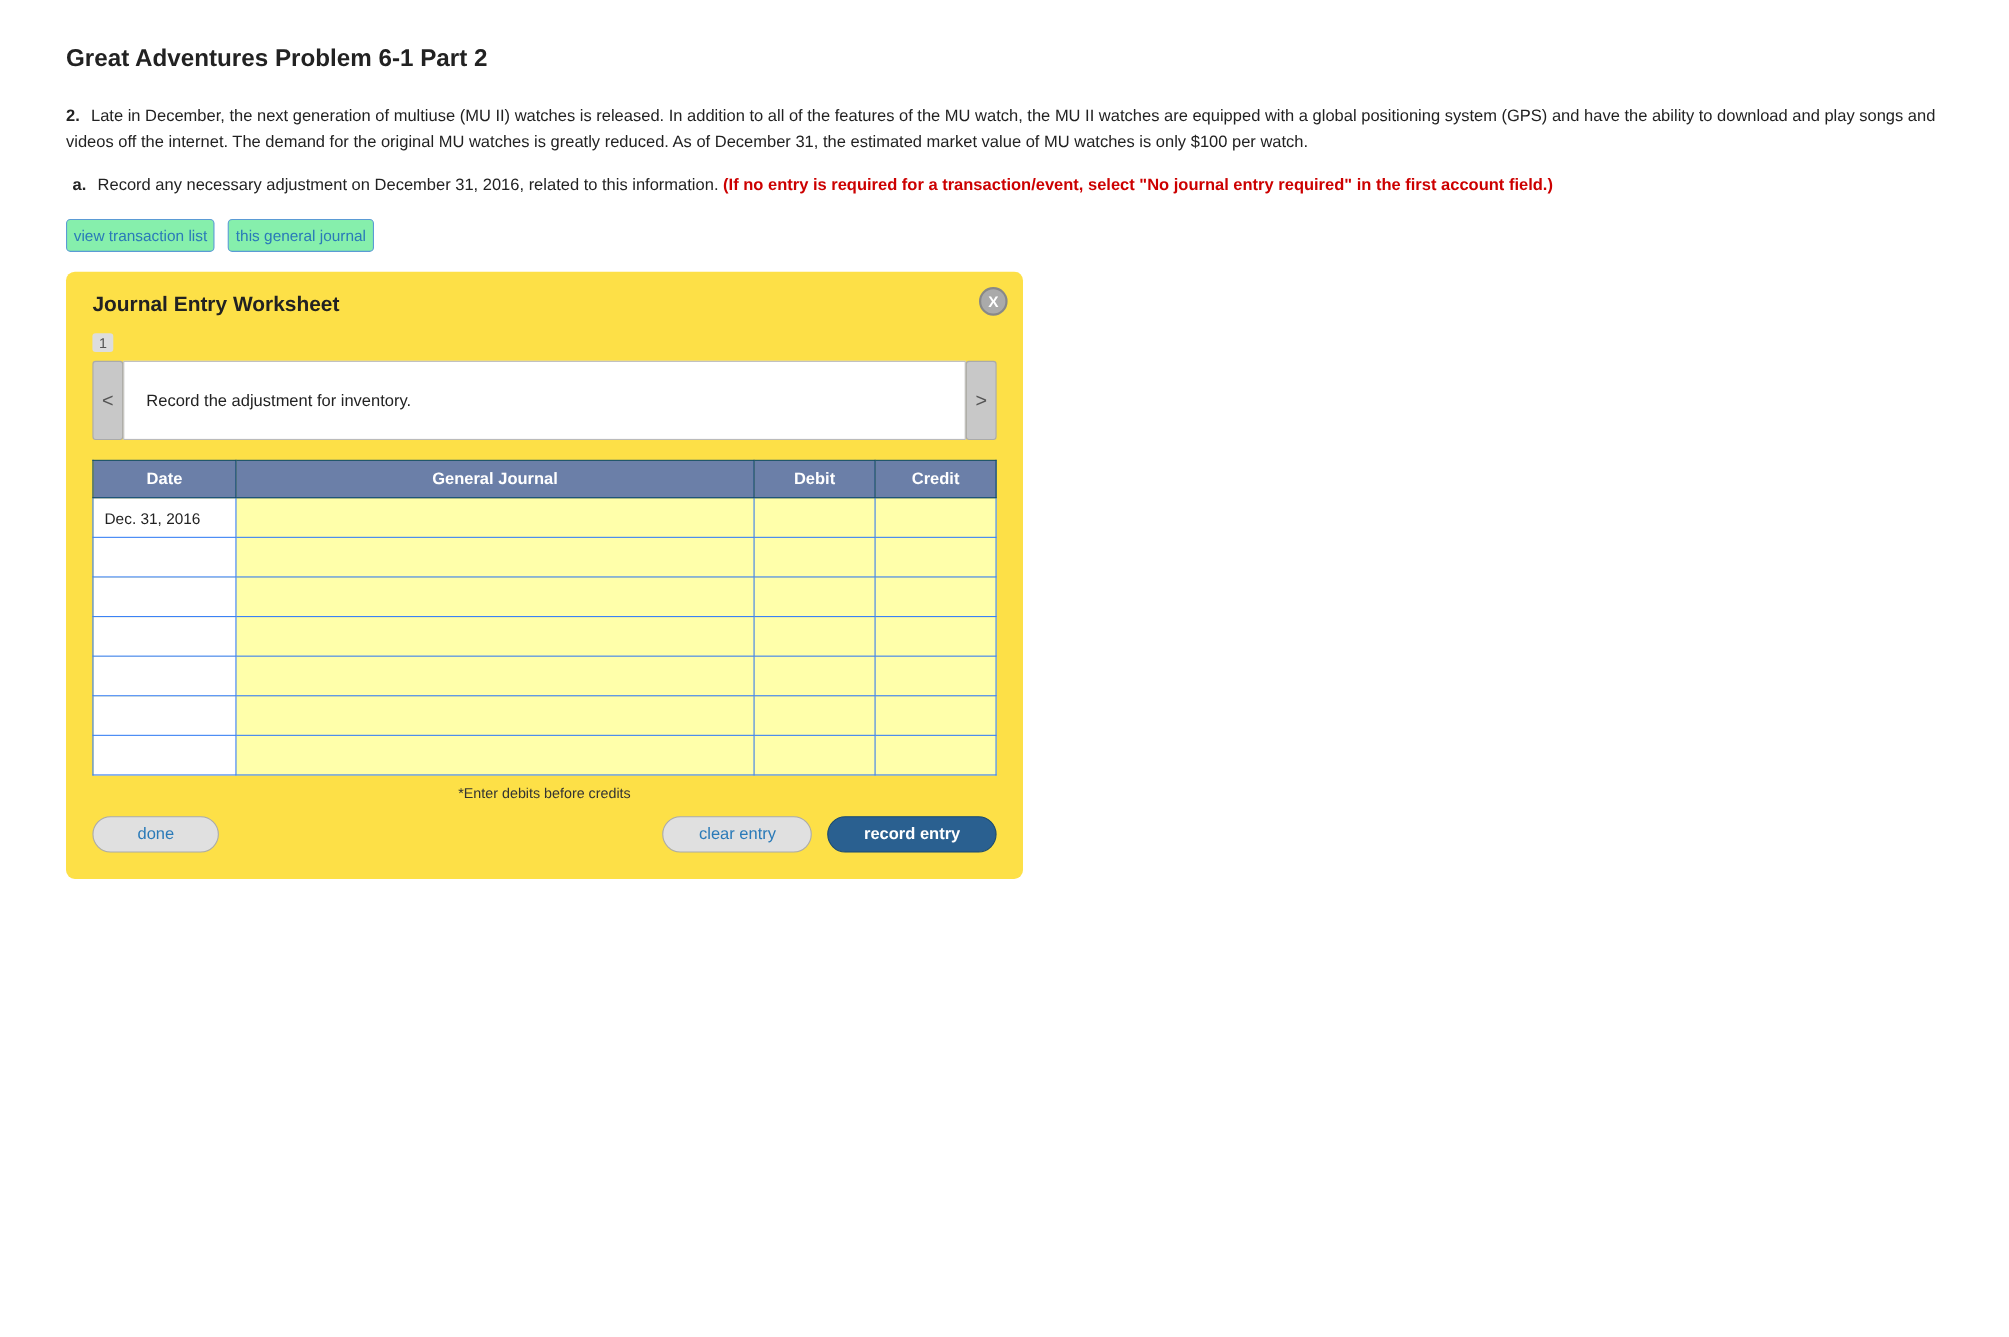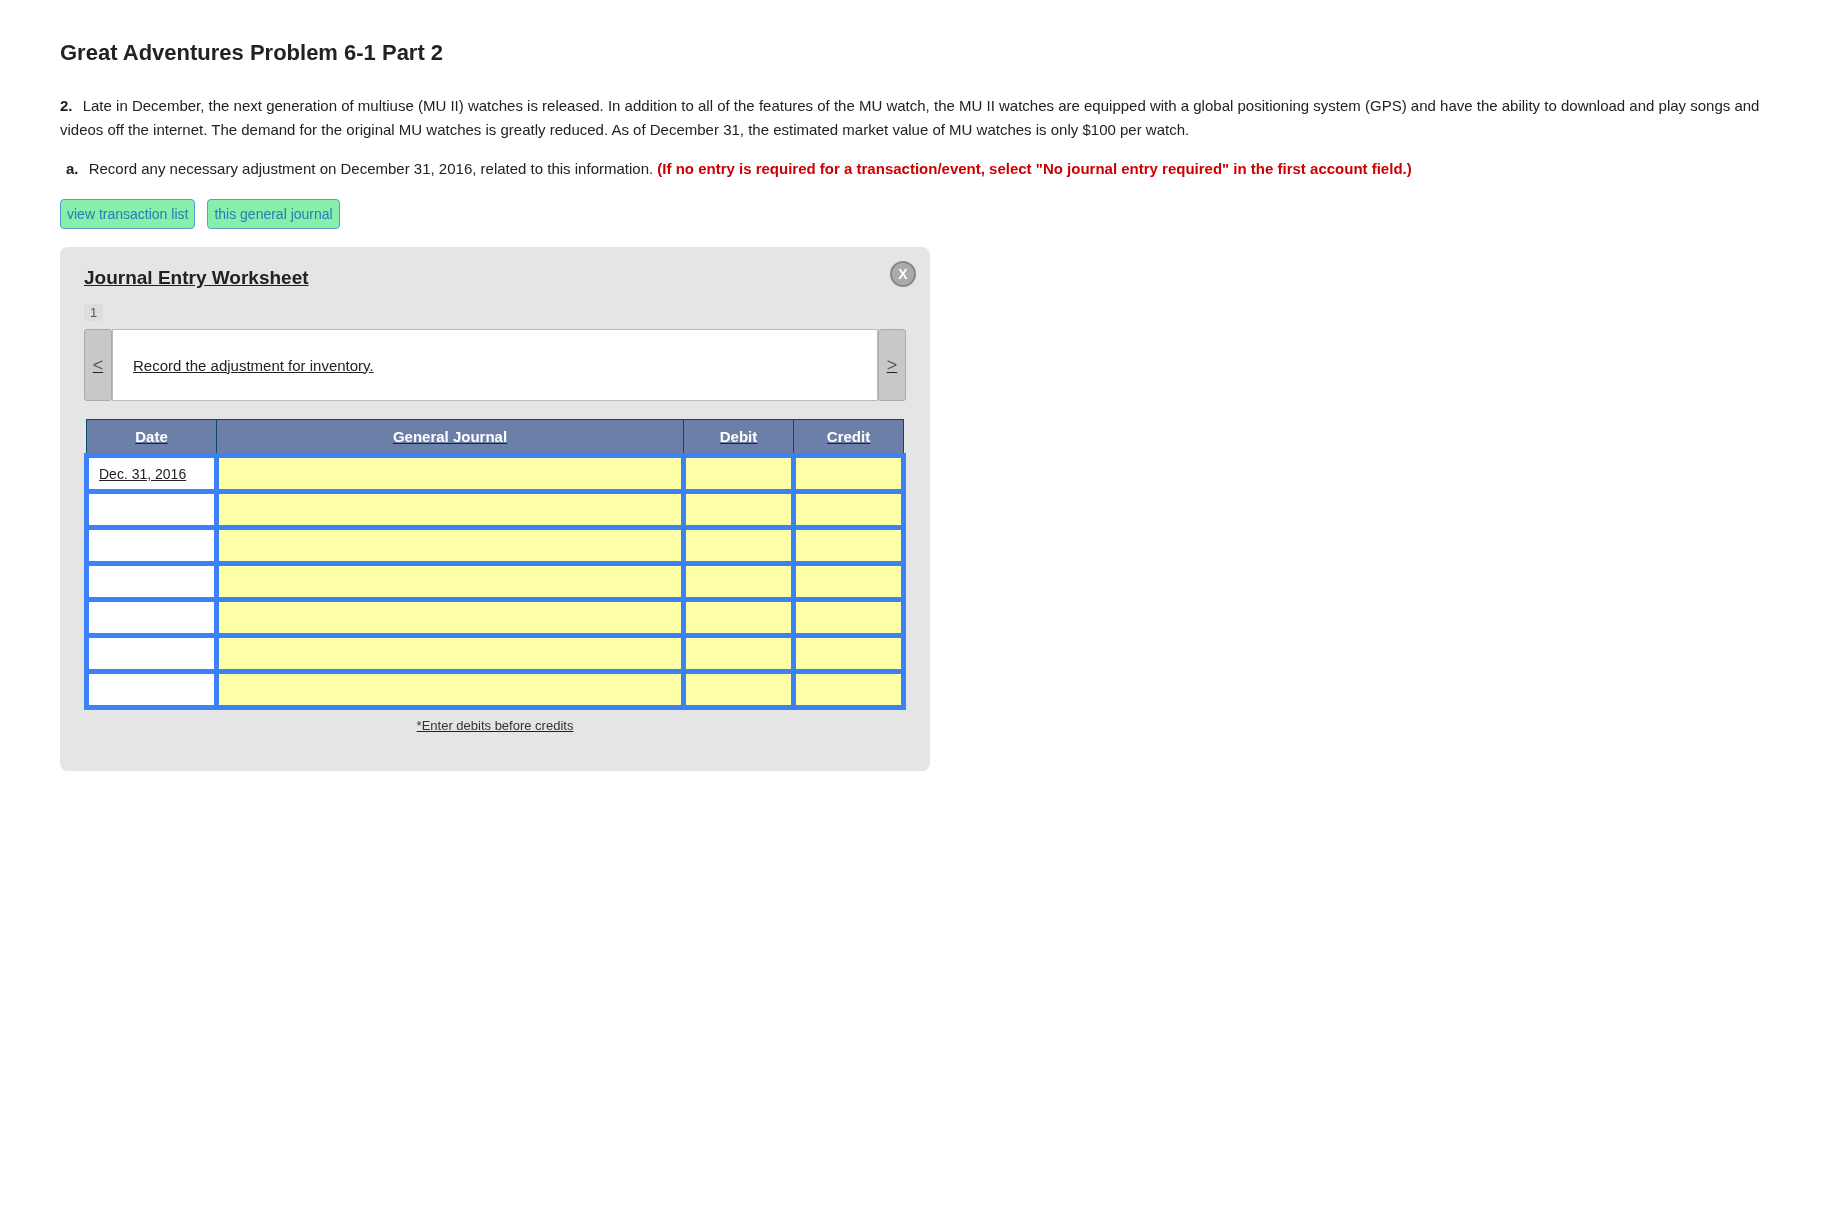--- a/index.html
+++ b/index.html
@@ -50,26 +50,25 @@
       color: #2a7ab8;
       padding: 6px 6px;
       border-radius: 4px;
       cursor: pointer;
       font-size: 14px;
       font-weight: normal;
     }
 
     
     .worksheet-panel {
-      background: #e5e5e5;
+      background: #fde047;
       border-radius: 8px;
       padding: 20px 24px 24px 24px;
       max-width: 870px;
       position: relative;
-      text-decoration: underline;
     }
     .worksheet-title {
       font-size: 19px;
       font-weight: bold;
       margin-bottom: 14px;
     }
     .close-btn {
       position: absolute;
       top: 14px;
       right: 14px;
@@ -137,21 +136,21 @@
       padding: 8px 10px;
       border: 1px solid #0c4a6e;
       font-size: 15px;
     }
     .journal-table thead tr th:first-child { text-align: center; width: 130px; }
     .journal-table thead tr th:nth-child(2) { text-align: center; }
     .journal-table thead tr th:nth-child(3) { width: 110px; }
     .journal-table thead tr th:nth-child(4) { width: 110px; }
 
     .journal-table tbody tr td {
-      border: 5px solid #3b82f6;
+      border: 1px solid #3b82f6;
       padding: 0;
       height: 36px;
     }
     .journal-table tbody tr td.date-cell {
       background: #fff;
       padding: 6px 10px;
       font-size: 14px;
       vertical-align: middle;
     }
     .journal-table tbody tr td.journal-cell {
@@ -307,13 +306,20 @@
         <td class="date-cell"></td>
         <td class="journal-cell"><input type="text" style=""></td>
         <td class="number-cell"><input type="text" style=""></td>
         <td class="number-cell"><input type="text" style=""></td>
       </tr>
     </tbody>
   </table>
 
   <div class="footnote">*Enter debits before credits</div>
 
+  <div class="action-buttons-row">
+    <button class="done-btn">done</button>
+    <div class="right-btns">
+      <button class="clear-btn">clear entry</button>
+      <button class="record-btn">record entry</button>
+    </div>
+  </div>
 </div>
 
 </body></html>

